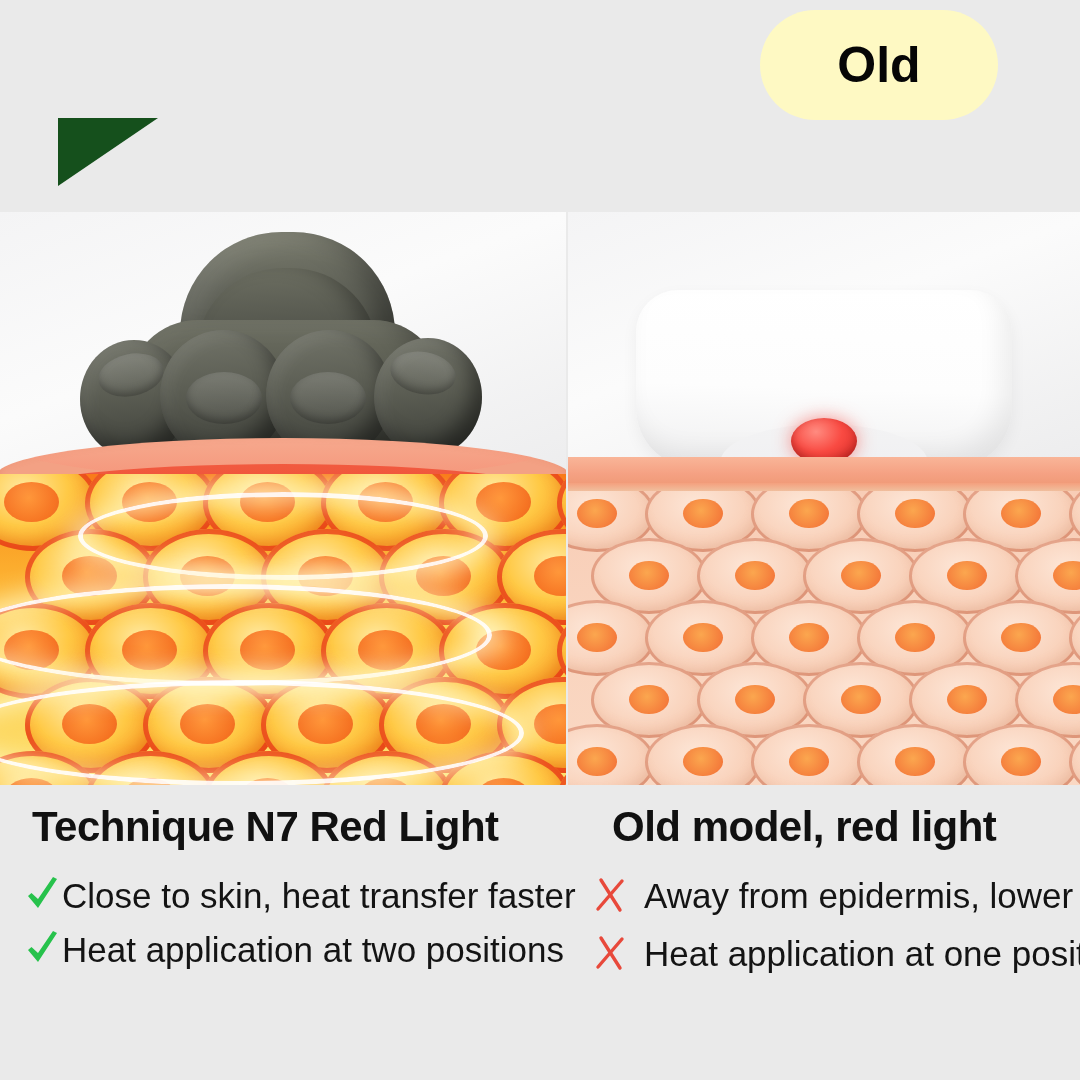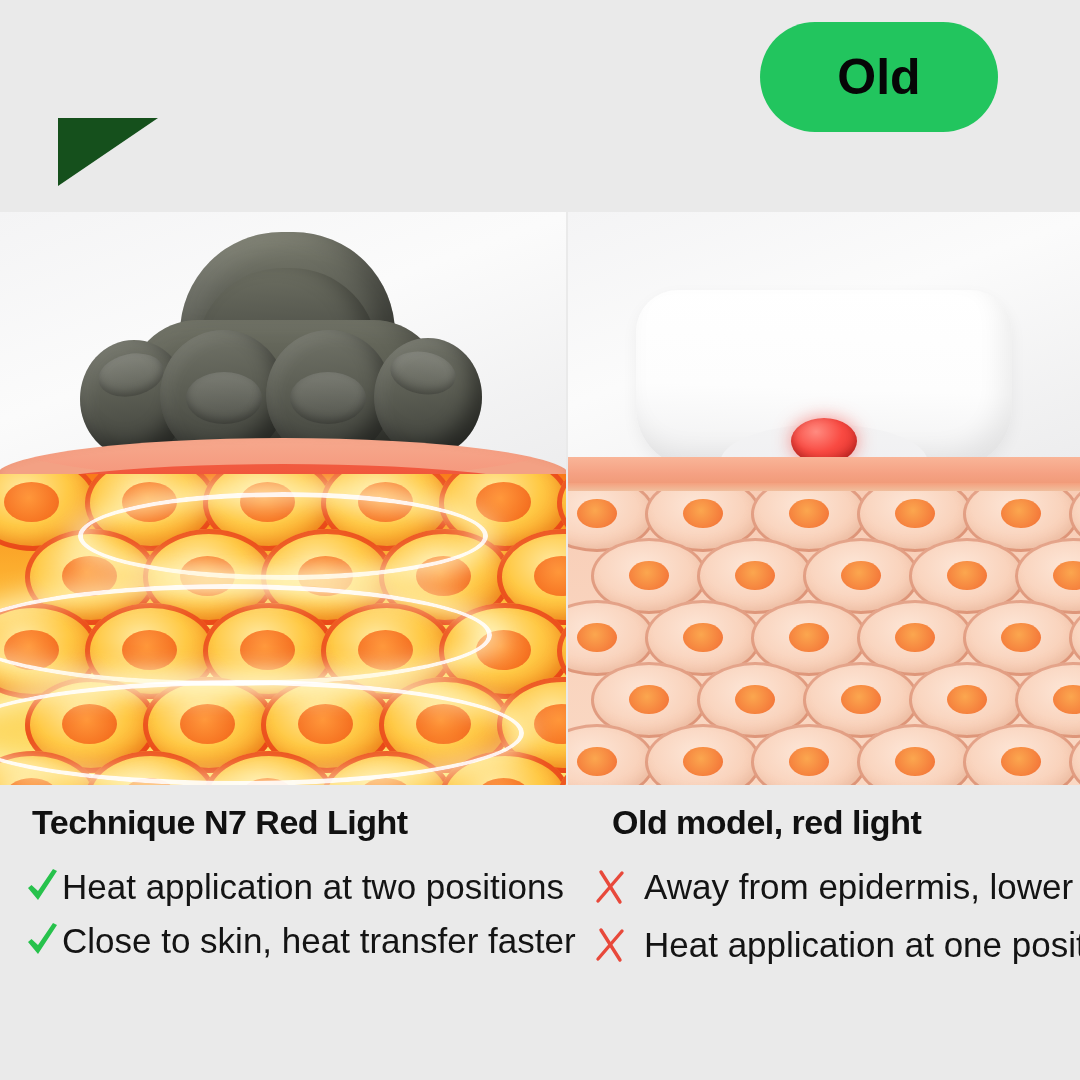--- a/index.html
+++ b/index.html
@@ -47,24 +47,24 @@
     width: 0;
     height: 0;
     border-left: 0px solid transparent;
     border-top: 68px solid #15501c;
     border-right: 100px solid transparent;
   }
 
   .bubble-old {
     position: absolute;
     left: 760px;
-    top: 22px;
+    top: 10px;
     width: 238px;
     height: 110px;
-    background: #22c55e;
+    background: #fef9c3;
     border-radius: 55px;
     display: flex;
     align-items: center;
     justify-content: center;
   }
   .bubble-old-label {
     color: #060606;
     font-size: 50px;
     font-weight: bold;
     line-height: 1;
@@ -275,21 +275,21 @@
 
   
   .col {
     position: absolute;
     top: 805px;
   }
   .col-left  { left: 0px;   width: 566px; }
   .col-right { left: 568px; width: 520px; }
 
   .col-heading {
-    font-size: 34px;
+    font-size: 42px;
     font-weight: bold;
     color: #111111;
     letter-spacing: -0.5px;
     white-space: nowrap;
     line-height: 1.05;
   }
   .col-left  .col-heading { margin-left: 32px; }
   .col-right .col-heading { margin-left: 44px; }
 
   .bullets {
@@ -447,30 +447,30 @@
   <div class="col col-left">
     <div class="col-heading">Technique N7 Red Light</div>
     <div class="bullets">
 
       <div class="bullet">
         <span class="mark mark-check">
           <svg viewBox="0 0 36 40" width="36" height="40" aria-hidden="true">
             <path d="M4 21 L14 33 L33 4 L29 2 L14 24 L7.5 18 Z" fill="#27c24c"></path>
           </svg>
         </span>
-        <span class="bullet-text">Heat application at two positions</span>
+        <span class="bullet-text">Close to skin, heat transfer faster</span>
       </div>
 
       <div class="bullet">
         <span class="mark mark-check">
           <svg viewBox="0 0 36 40" width="36" height="40" aria-hidden="true">
             <path d="M4 21 L14 33 L33 4 L29 2 L14 24 L7.5 18 Z" fill="#27c24c"></path>
           </svg>
         </span>
-        <span class="bullet-text">Close to skin, heat transfer faster</span>
+        <span class="bullet-text">Heat application at two positions</span>
       </div>
 
     </div>
   </div>
 
   <div class="col col-right">
     <div class="col-heading">Old model, red light</div>
     <div class="bullets">
 
       <div class="bullet">

